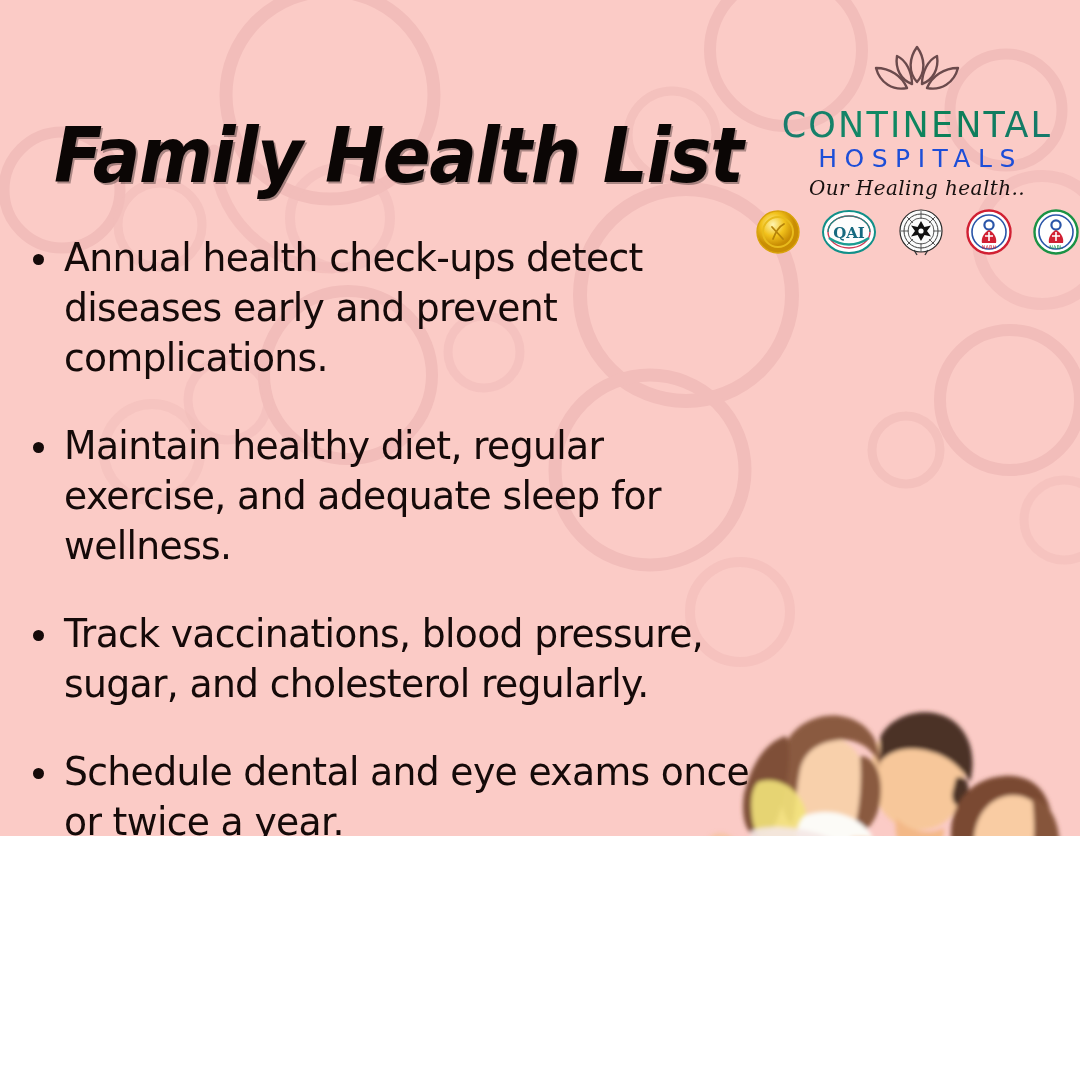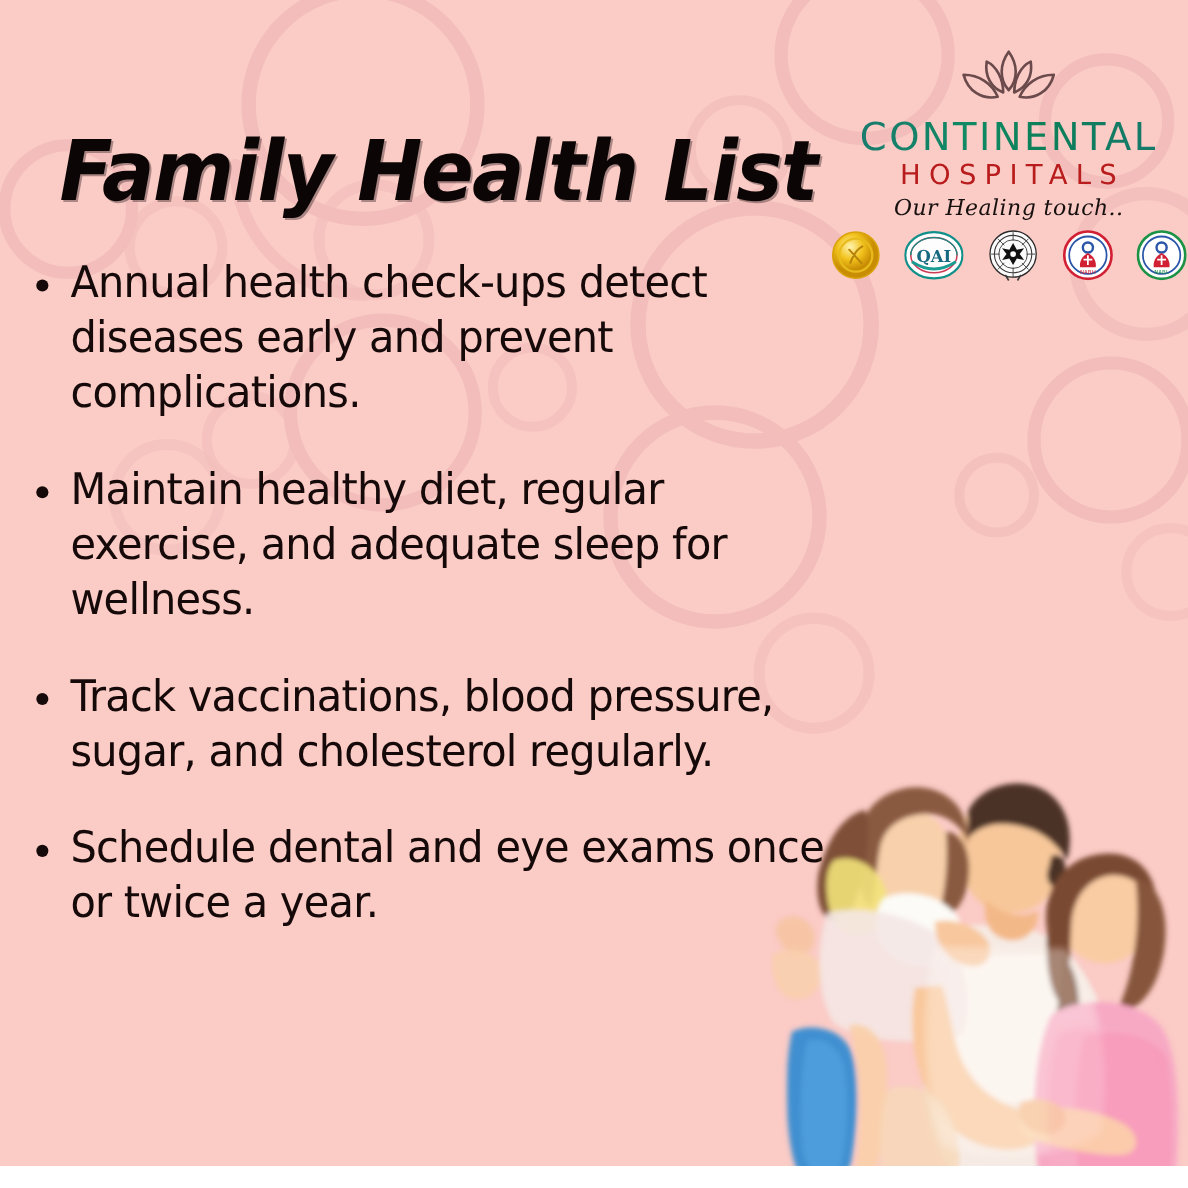--- a/index.html
+++ b/index.html
@@ -3,21 +3,21 @@
 <meta charset="utf-8">
 <style>
   html, body {
     margin: 0;
     padding: 0;
     background: #ffffff;
   }
   #poster {
     position: relative;
     width: 1080px;
-    height: 1060px;
+    height: 836px;
     overflow: hidden;
     background: #fbcbc6;
     font-family: "Liberation Sans", sans-serif;
   }
 
   
   #bubbles {
     position: absolute;
     inset: 0;
     width: 1080px;
@@ -95,21 +95,21 @@
     -webkit-background-clip: text;
     background-clip: text;
     color: transparent;
     white-space: nowrap;
   }
   #brand-sub {
     font-family: "DejaVu Sans", sans-serif;
     font-weight: normal;
     font-size: 25px;
     letter-spacing: 7.5px;
-    color: #b91c1c;
+    color: #1d4ed8;
     line-height: 30px;
     padding-left: 7px;
     white-space: nowrap;
   }
   #brand-tagline {
     font-family: "DejaVu Serif", serif;
     font-style: italic;
     font-size: 20px;
     color: #16100f;
     line-height: 26px;
@@ -193,21 +193,21 @@
         <path d="M63 5 C55 16 54 30 63 40 C72 30 71 16 63 5 Z"></path>
         <path d="M43 14 C41 27 47 38 58 42 C58 30 52 18 43 14 Z"></path>
         <path d="M83 14 C85 27 79 38 68 42 C68 30 74 18 83 14 Z"></path>
         <path d="M22 26 C26 41 39 49 53 46 C48 34 36 26 22 26 Z"></path>
         <path d="M104 26 C100 41 87 49 73 46 C78 34 90 26 104 26 Z"></path>
       </g>
     </svg>
 
     <div id="brand-name">CONTINENTAL</div>
     <div id="brand-sub">HOSPITALS</div>
-    <div id="brand-tagline">Our Healing touch..</div>
+    <div id="brand-tagline">Our Healing health..</div>
 
     <div id="badges">
 
       <svg class="badge" width="46" height="46" viewBox="0 0 46 46" xmlns="http://www.w3.org/2000/svg">
         <defs>
           <radialGradient id="gold" cx="38%" cy="32%">
             <stop offset="0%" stop-color="#fff4b0"></stop>
             <stop offset="55%" stop-color="#f2c21c"></stop>
             <stop offset="100%" stop-color="#c98d04"></stop>
           </radialGradient>

